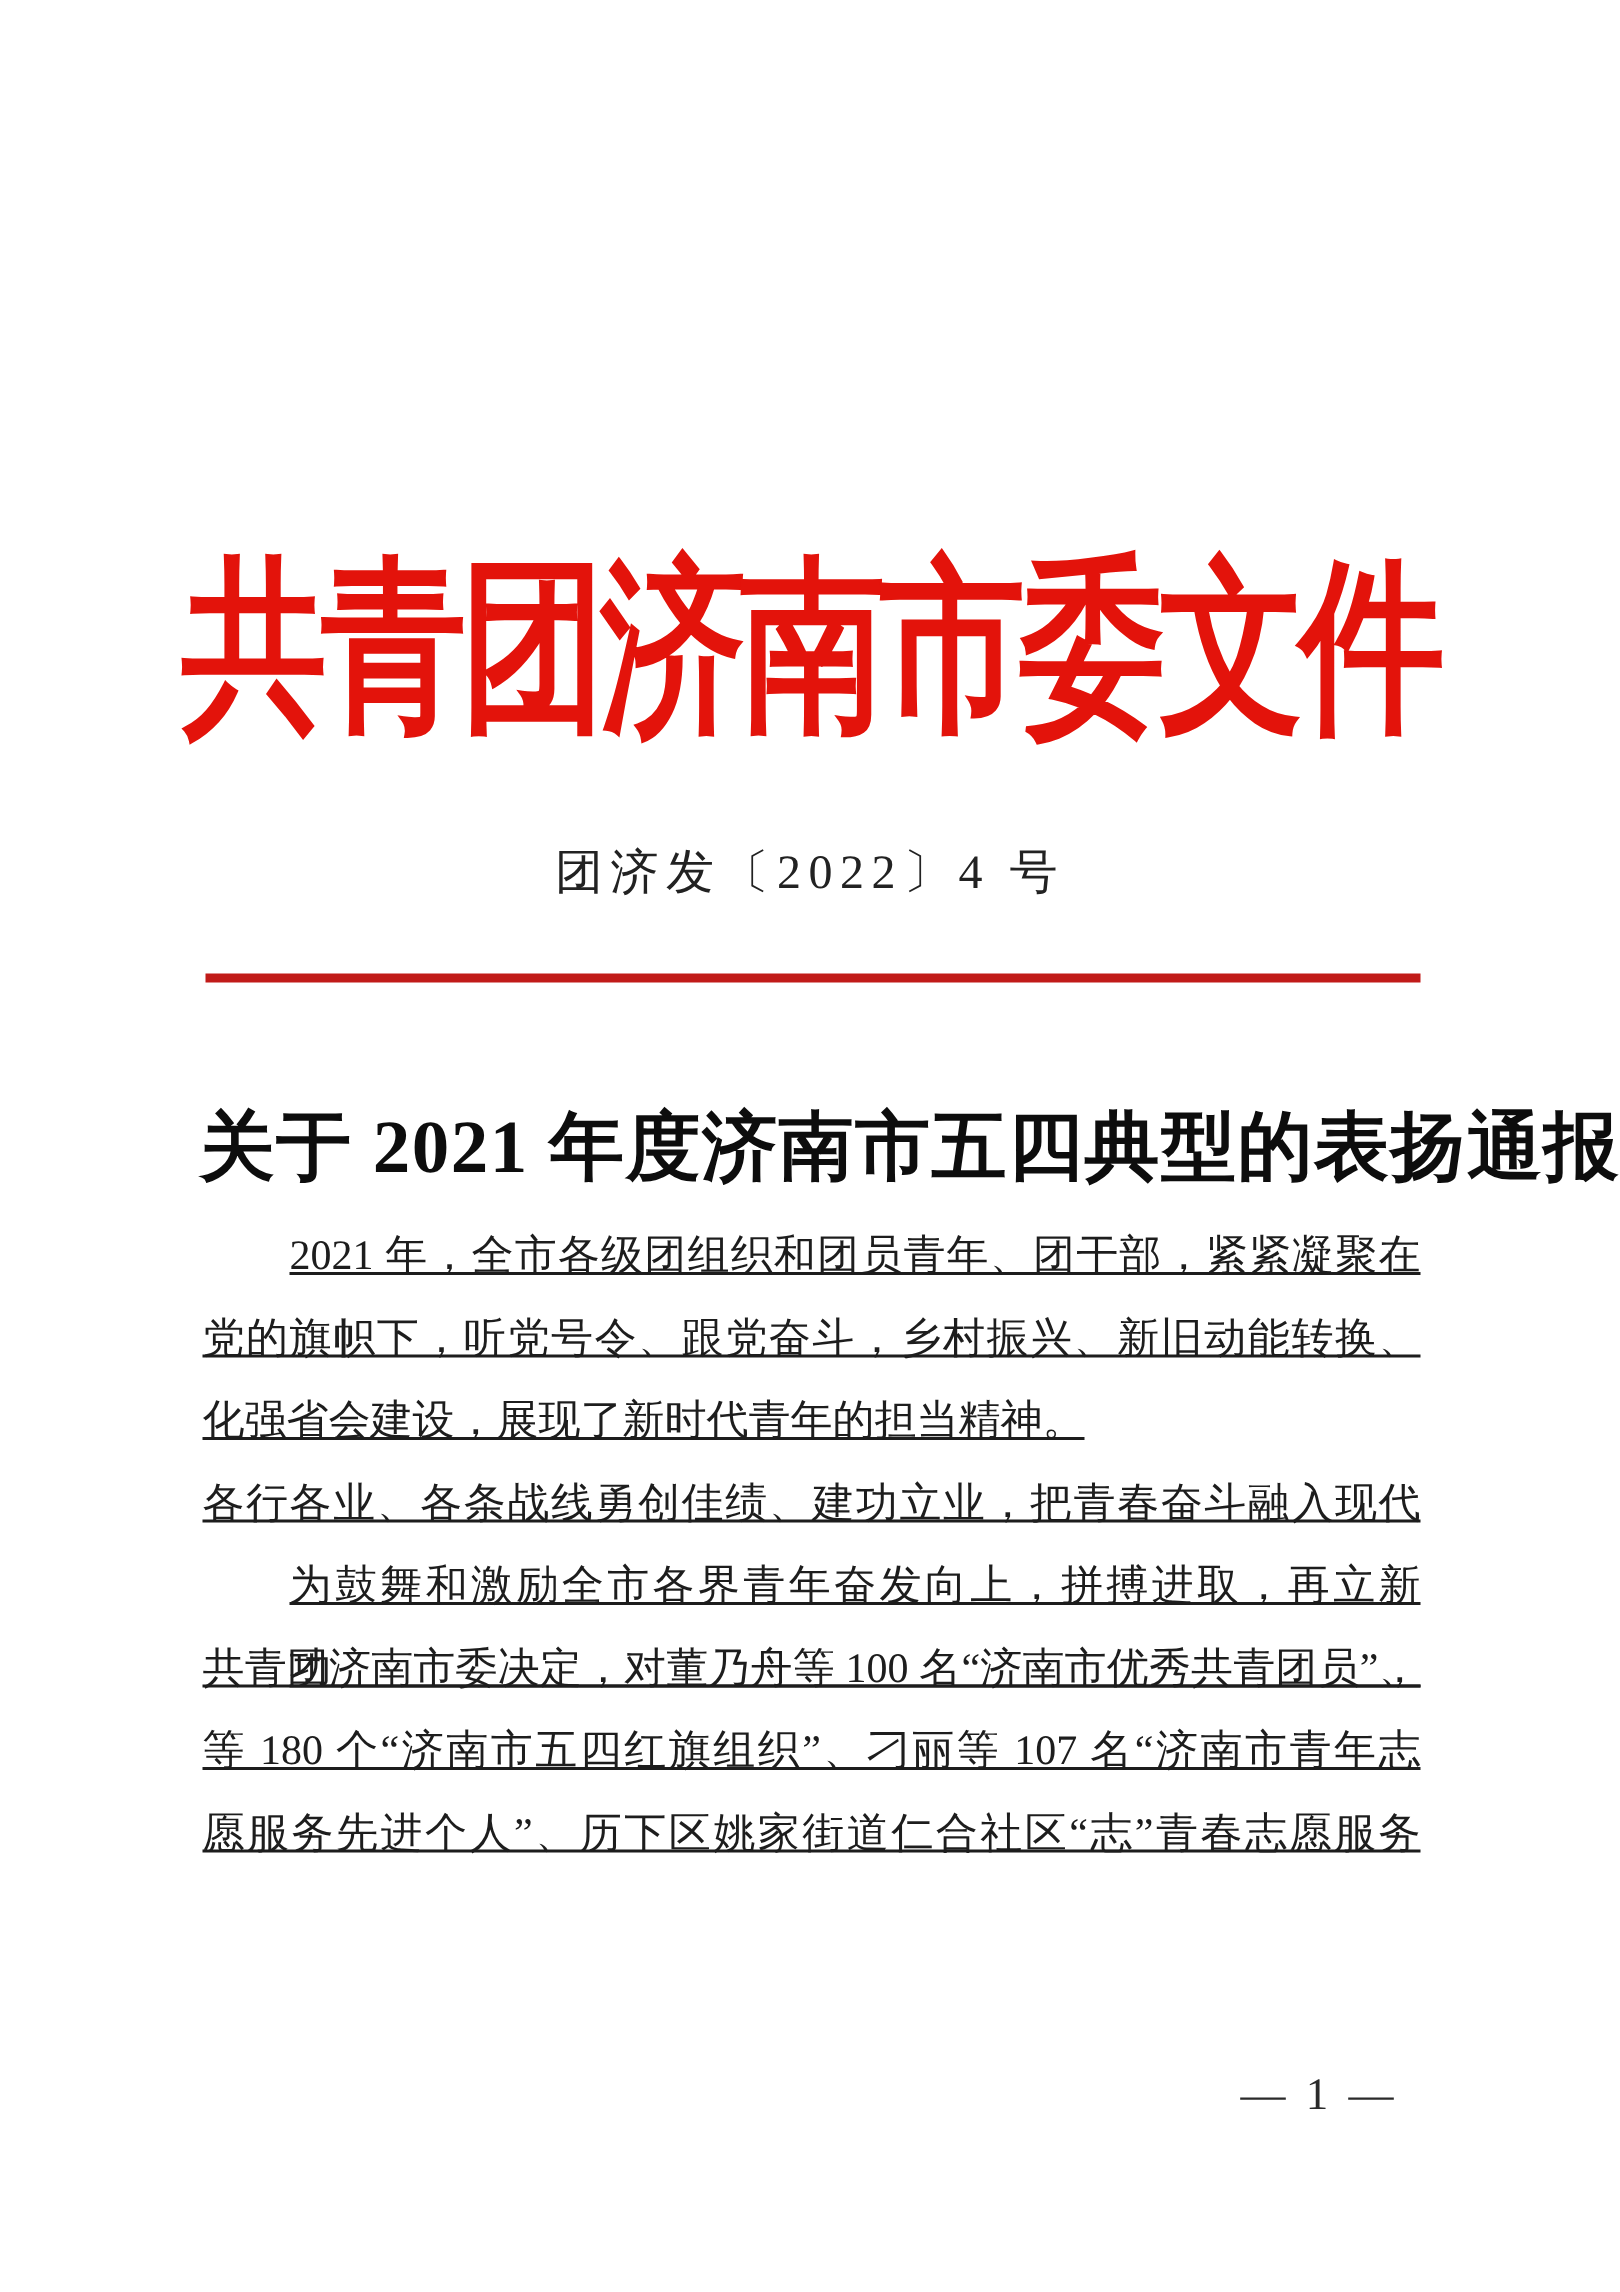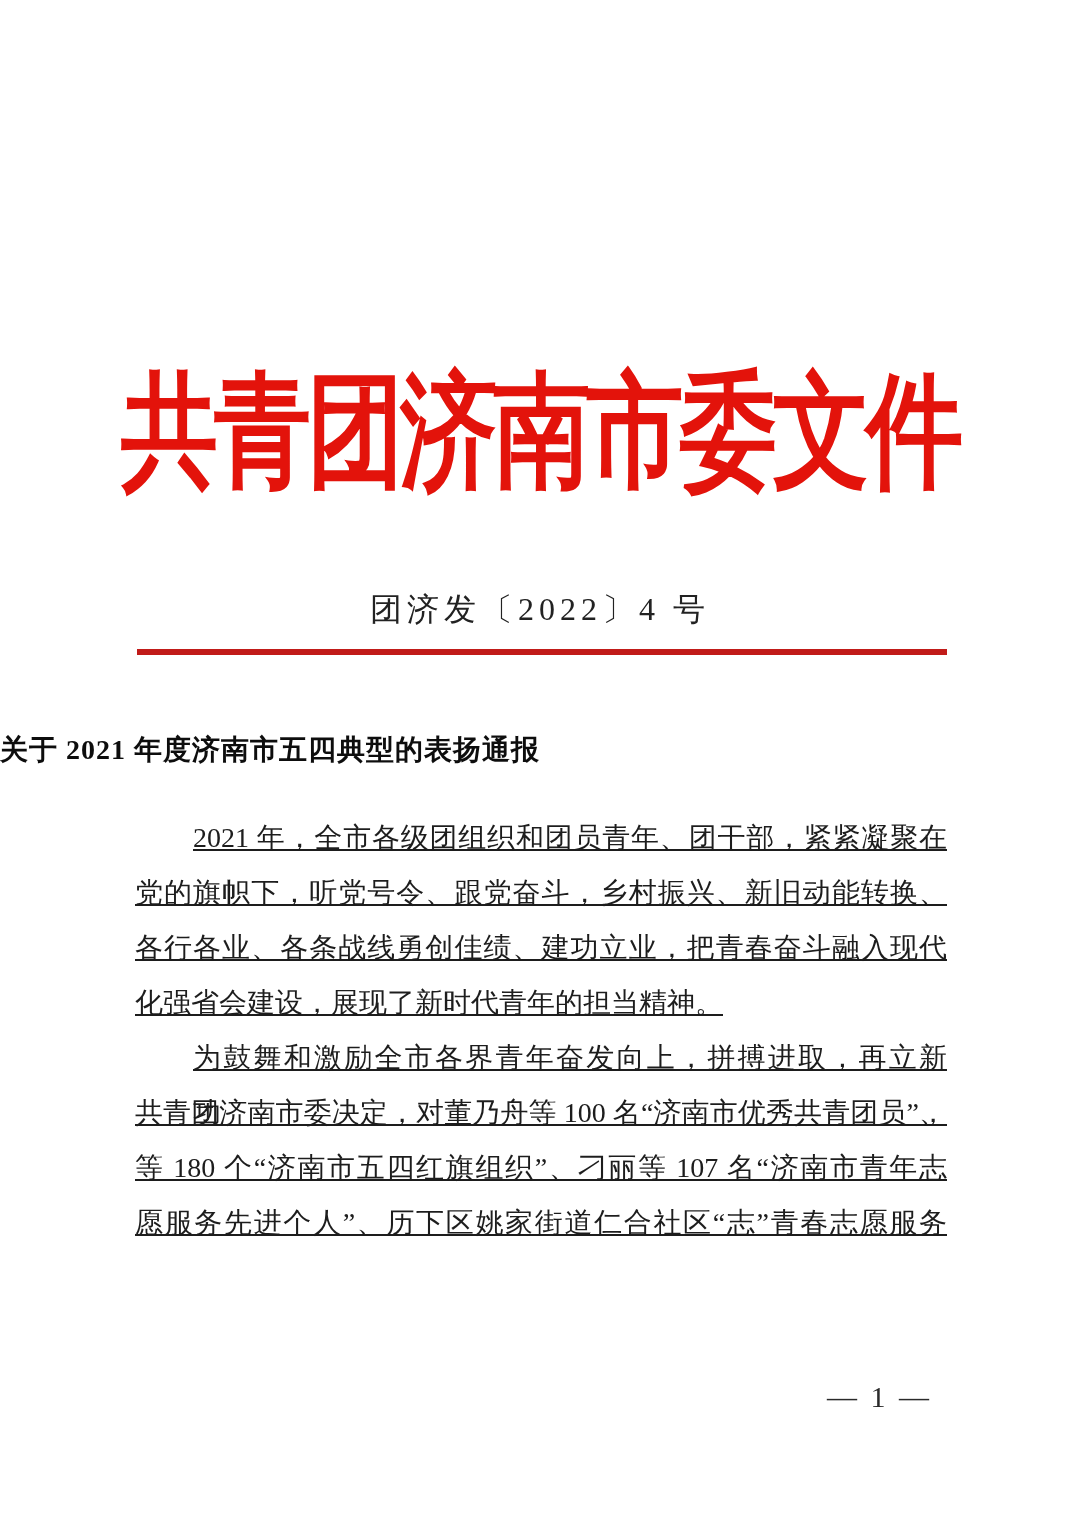--- a/index.html
+++ b/index.html
@@ -29,21 +29,21 @@
     font-size: 100px;
     font-weight: 900;
     letter-spacing: -4px;
     line-height: 1.1;
     transform: scale(0.97, 1.25);
     transform-origin: center center;
     white-space: nowrap;
   }
   .doc-number {
     position: absolute;
-    top: 588px;
+    top: 560px;
     left: 0;
     width: 100%;
     text-align: center;
     font-size: 32px;
     letter-spacing: 5px;
     color: #222222;
     white-space: nowrap;
   }
   .red-line {
     position: absolute;
@@ -51,22 +51,22 @@
     left: 137px;
     width: 810px;
     height: 6px;
     background: var(--line_red);
   }
   .doc-heading {
     position: absolute;
     top: 731px;
     left: 0;
     width: 100%;
-    text-align: left;
-    font-size: 28px;
+    text-align: right;
+    font-size: 50px;
     font-weight: 700;
     letter-spacing: 1px;
     color: #0d0d0d;
     white-space: nowrap;
   }
   .doc-body {
     position: absolute;
     top: 810px;
     left: 135px;
     width: 812px;
@@ -106,22 +106,22 @@
 
   <div class="doc-number">团济发〔2022〕4 号</div>
 
   <div class="red-line"></div>
 
   <div class="doc-heading">关于 2021 年度济南市五四典型的表扬通报</div>
 
   <div class="doc-body">
       <div class="body-line justify indent">2021 年，全市各级团组织和团员青年、团干部，紧紧凝聚在</div>
       <div class="body-line justify">党的旗帜下，听党号令、跟党奋斗，乡村振兴、新旧动能转换、</div>
+      <div class="body-line">化强省会建设，展现了新时代青年的担当精神。</div>
       <div class="body-line justify">各行各业、各条战线勇创佳绩、建功立业，把青春奋斗融入现代</div>
-      <div class="body-line">化强省会建设，展现了新时代青年的担当精神。</div>
       <div class="body-line justify indent">为鼓舞和激励全市各界青年奋发向上，拼搏进取，再立新功，</div>
       <div class="body-line justify">共青团济南市委决定，对董乃舟等 100 名“济南市优秀共青团员”、</div>
       <div class="body-line justify">等 180 个“济南市五四红旗组织”、刁丽等 107 名“济南市青年志</div>
       <div class="body-line justify">愿服务先进个人”、历下区姚家街道仁合社区“志”青春志愿服务</div>
     </div>
 
   <div class="page-number">— 1 —</div>
 
 </div>
 

